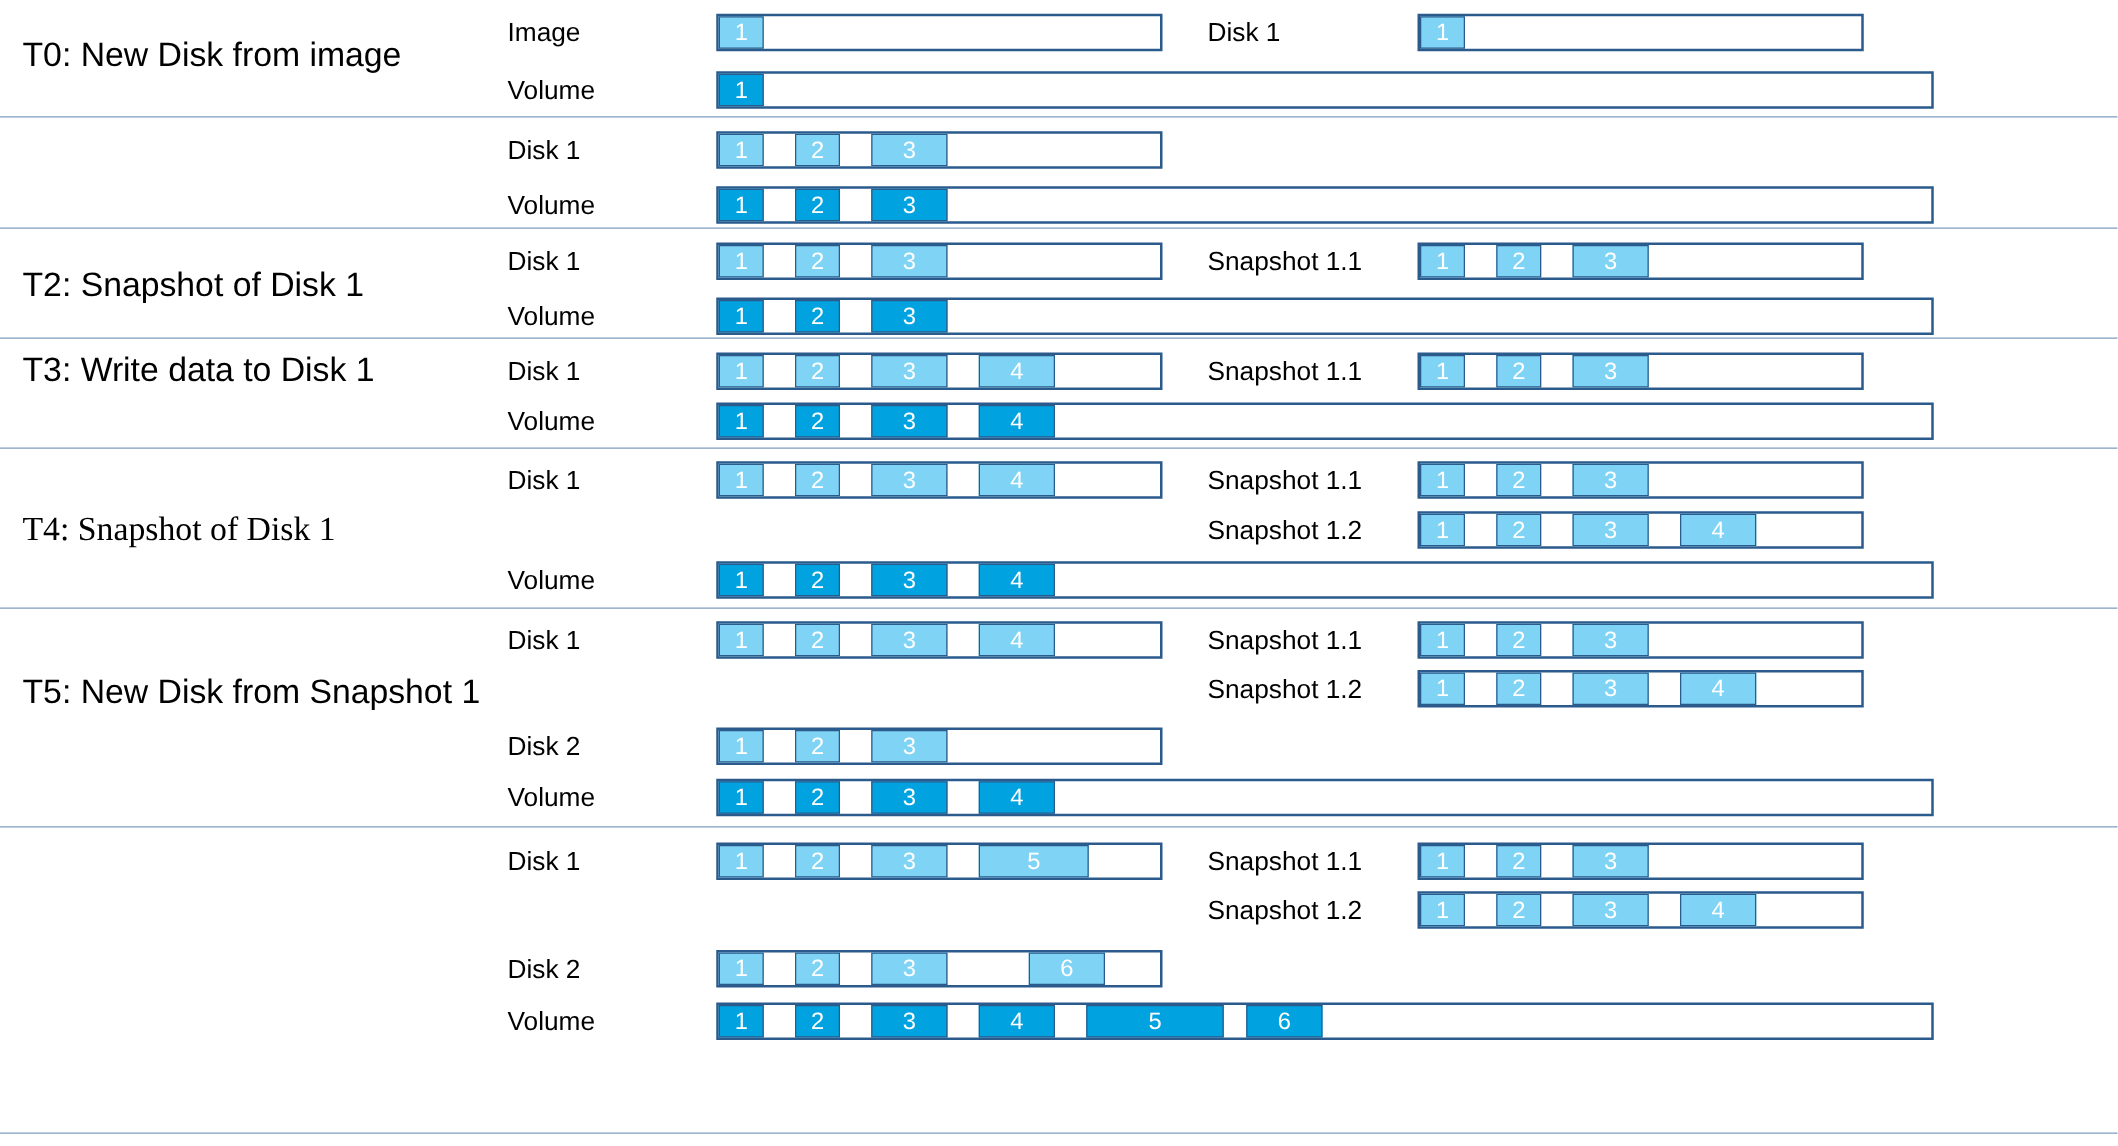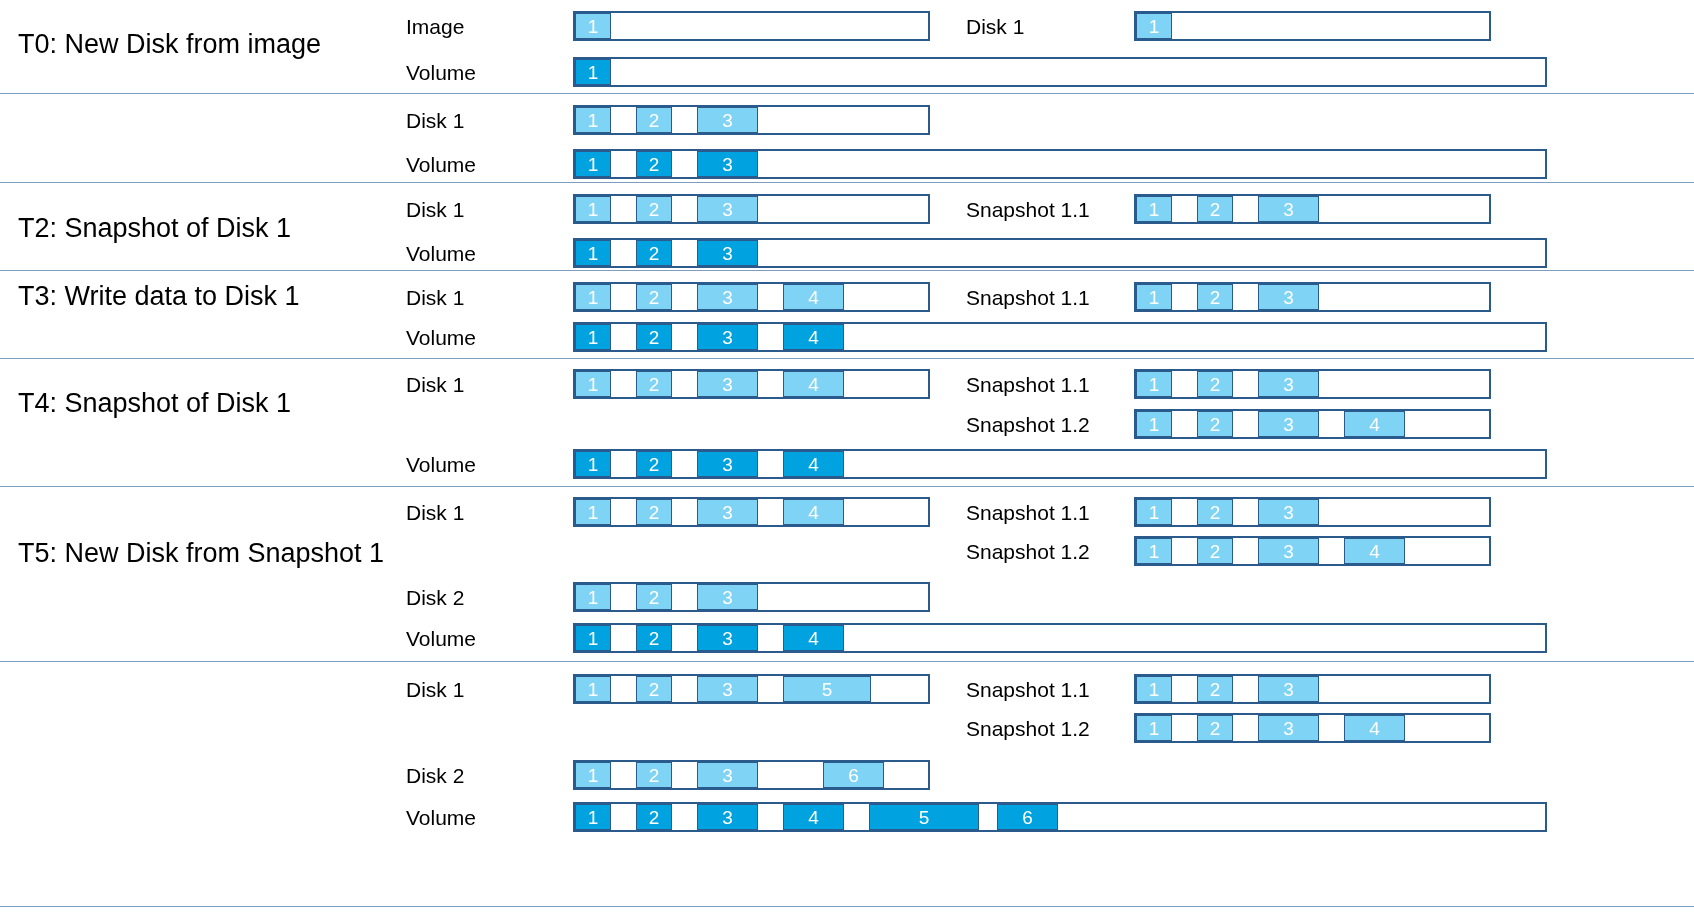--- a/index.html
+++ b/index.html
@@ -134,21 +134,21 @@
       <div class="blk light" style="left: 61px; width: 36px;">2</div>
       <div class="blk light" style="left: 122px; width: 61px;">3</div>
     </div>
     <div class="rlabel left" style="top: 327px;">Volume</div>
     <div class="bar" style="left: 573px; top: 322px; width: 974px;">
       <div class="blk dark" style="left: 0px; width: 36px;">1</div>
       <div class="blk dark" style="left: 61px; width: 36px;">2</div>
       <div class="blk dark" style="left: 122px; width: 61px;">3</div>
       <div class="blk dark" style="left: 208px; width: 61px;">4</div>
     </div>
-    <div class="caption" style="top: 387px;">T4: Snapshot of Disk 1</div>
+    <div class="caption" style="top: 407px; font-family: Liberation Serif, serif;">T4: Snapshot of Disk 1</div>
     <div class="rlabel left" style="top: 374px;">Disk 1</div>
     <div class="bar" style="left: 573px; top: 369px; width: 357px;">
       <div class="blk light" style="left: 0px; width: 36px;">1</div>
       <div class="blk light" style="left: 61px; width: 36px;">2</div>
       <div class="blk light" style="left: 122px; width: 61px;">3</div>
       <div class="blk light" style="left: 208px; width: 61px;">4</div>
     </div>
     <div class="rlabel snap" style="top: 374px;">Snapshot 1.1</div>
     <div class="bar" style="left: 1134px; top: 369px; width: 357px;">
       <div class="blk light" style="left: 0px; width: 36px;">1</div>

